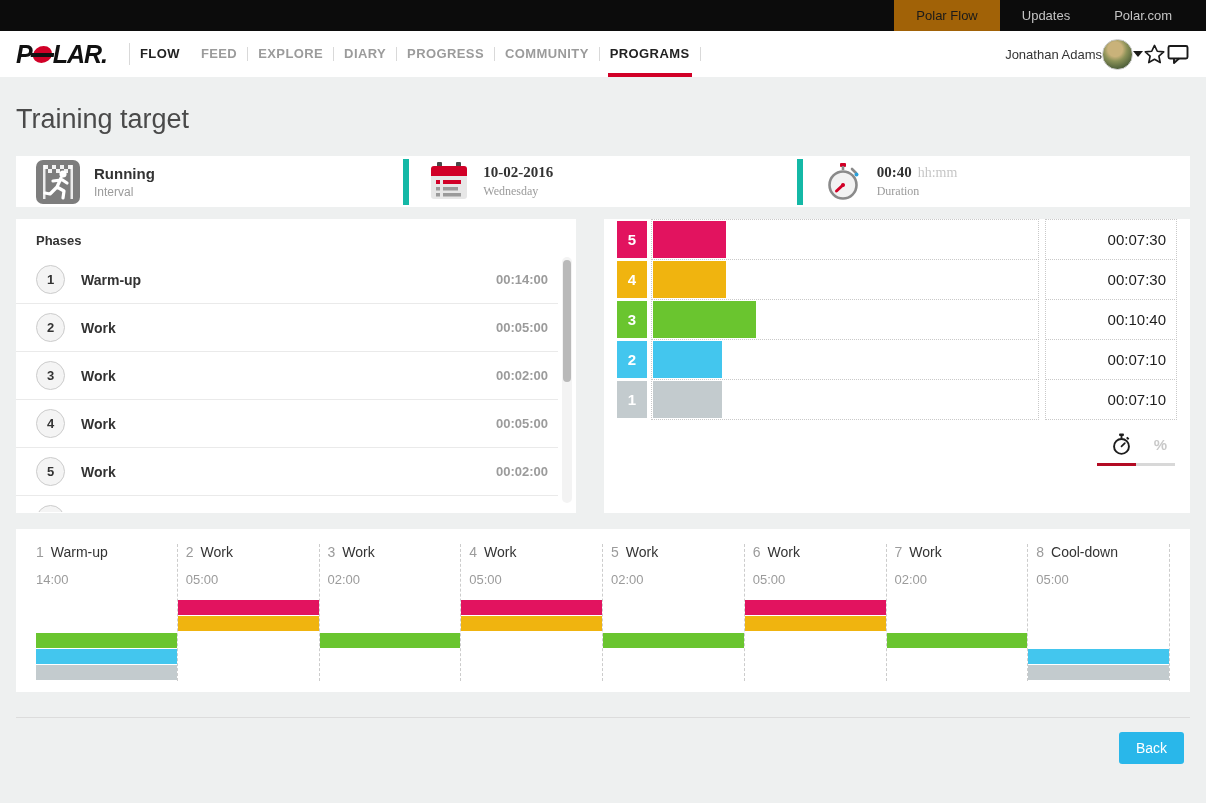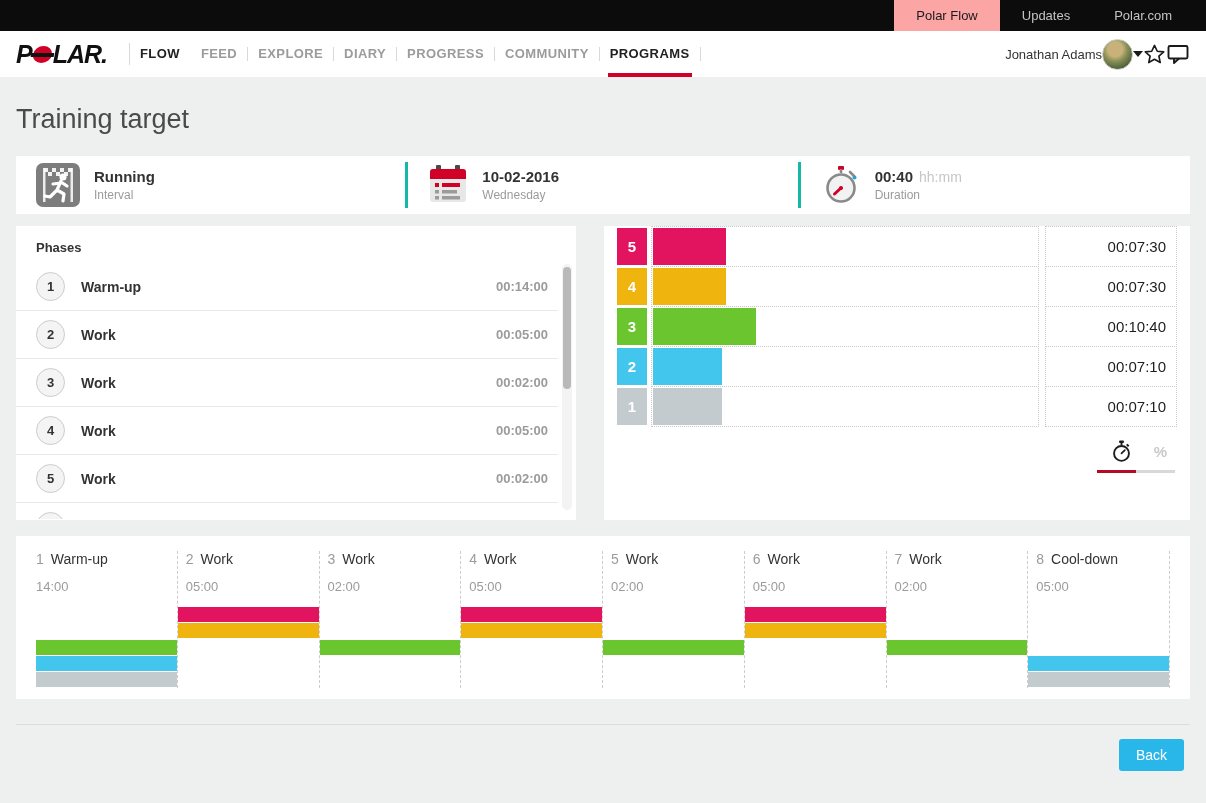--- a/index.html
+++ b/index.html
@@ -8,21 +8,21 @@
     font-family: "Liberation Sans", sans-serif;
     background:#eef0f0;
     color:#333;
     overflow:hidden;
     position:relative;
   }
 
   
   .topbar { height:31px; background:#0c0c0c; display:flex; justify-content:flex-end; padding-right:12px; }
   .top-tab { line-height:31px; padding:0 22px; font-size:13px; color:#c4c4c4; cursor:pointer; }
-  .top-tab.active { background:#fca5a5; color:#1a1a1a;margin-left:9px; }
+  .top-tab.active { background:#a16207; color:#1a1a1a;margin-left:9px; }
 
   
   .header { height:46px; background:#fff; display:flex; align-items:center; padding:0 16px; }
   .logo { display:flex; align-items:center; font-style:italic; font-weight:bold; font-size:25px; letter-spacing:-1px; color:#111; cursor:pointer; }
   .logo-o { width:19px; height:17px; background:var(--polar-red); border-radius:50%; position:relative; display:inline-block; margin:0 1px; transform:skewX(-8deg); }
   .logo-o::after { content:''; position:absolute; left:-2px; right:-2px; top:7px; height:4px; background:#111; }
   .nav { display:flex; align-items:center; margin-left:12px; height:46px; }
   .nav-sep { width:1px; height:14px; background:#d9d9d9; margin:0 10px; }
   .nav-sep.tall { height:22px; }
   .nav-item { position:relative; font-size:13px; font-weight:bold; letter-spacing:.4px; color:#9b9b9b; height:46px; line-height:46px; cursor:pointer; white-space:nowrap; }
@@ -33,23 +33,23 @@
   .user-name { font-size:13px; color:#333; }
   .avatar { width:31px; height:31px; border-radius:50%; border:1px solid #c9c9c9; cursor:pointer;
     background: radial-gradient(circle at 42% 32%, #c9b27a 0 28%, #8a9157 46%, #56663e 72%, #35422c); }
   .caret { width:0; height:0; border-left:5px solid transparent; border-right:5px solid transparent; border-top:6px solid #1a1a1a; cursor:pointer; }
   .hicon { cursor:pointer; display:block; }
 
   
   .page-title { margin:27px 16px 21px; font-size:27px; font-weight:400; color:#4a4a4a; }
 
   
-  .summary { margin:0 16px; background:#fff; height:58px; display:flex; align-items:center; }
+  .summary { margin:0 16px; background:#fff; height:51px; display:flex; align-items:center; }
   .sum-sec { flex:1; display:flex; align-items:center; height:46px; padding-left:20px; }
-  .sum-sec + .sum-sec { border-left:3px solid #14b8a6; }
+  .sum-sec + .sum-sec { border-left:6px solid #14b8a6;font-family:Liberation Serif, serif; }
   .sum-icon { margin-right:14px; flex:0 0 auto; }
   .sum-title { font-size:15px; font-weight:bold; color:#333; }
   .sum-sub { font-size:12px; color:#9b9b9b; margin-top:3px; }
   .dur-unit { font-size:14px; font-weight:normal; color:#c6c6c6; margin-left:6px; }
 
   
   .panels { margin:12px 16px 0; display:flex; gap:28px; height:294px; }
   .panel { background:#fff; flex:1; position:relative; overflow:hidden; }
   .panel-title { font-size:13px; font-weight:bold; color:#333; }
 

